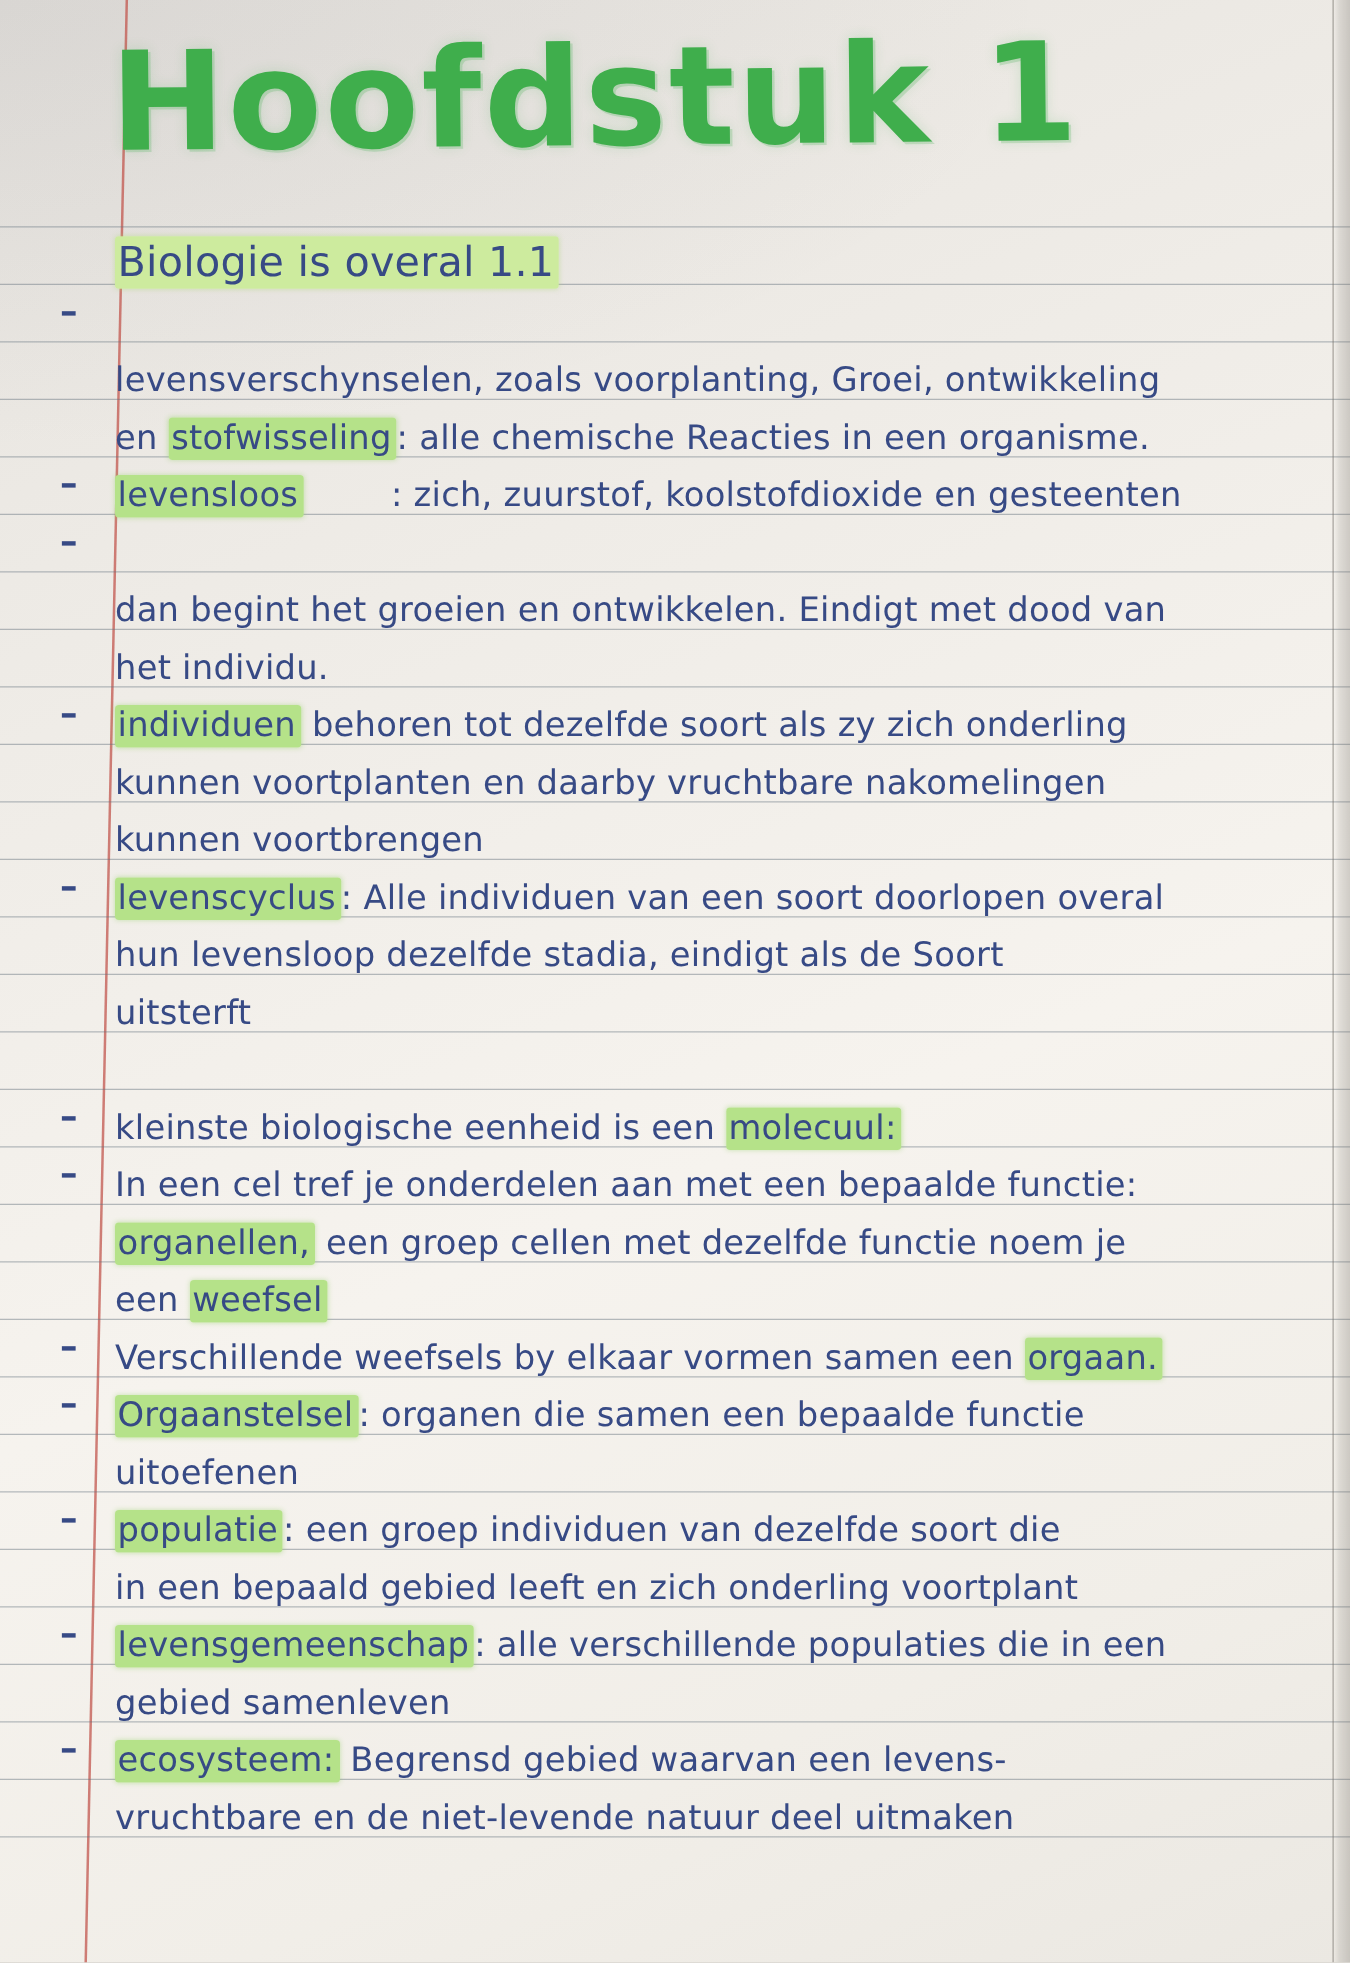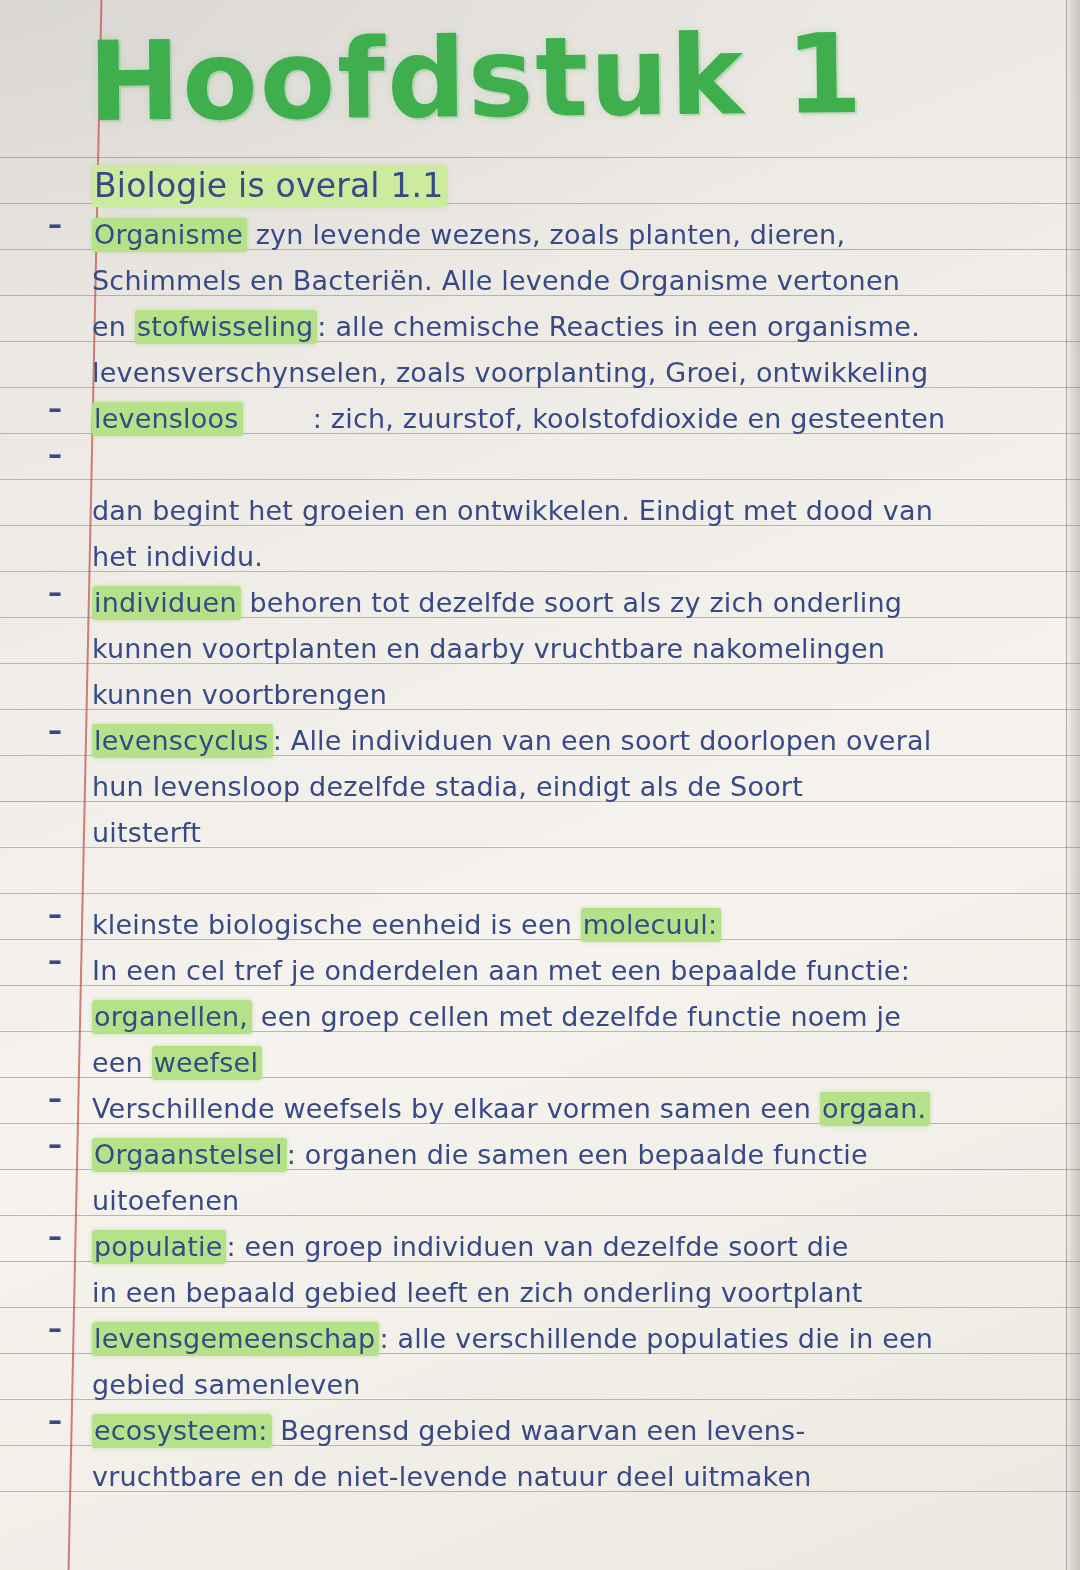--- a/index.html
+++ b/index.html
@@ -28,21 +28,21 @@
   }
   .title{
     position:absolute;top:14px;left:88px;
     font-size:110px;font-weight:bold;letter-spacing:2px;
     color:var(--marker,#3fae4c);
     text-shadow:2px 2px 0 rgba(63,174,76,.22), 0 0 10px rgba(63,174,76,.18);
     transform:rotate(-0.6deg);
     white-space:nowrap;
   }
   .rows{
-    position:absolute;left:0;right:0;top:157px;
+    position:absolute;left:0;right:0;top:181px;
     border-top:1px solid var(--rule,rgba(100,112,125,.45));
   }
   .row{
     position:relative;
     height:46px;
     border-bottom:1px solid var(--rule,rgba(100,112,125,.45));
     display:flex;align-items:flex-end;
     padding:0 6px 3px 92px;
     box-sizing:border-box;
   }
@@ -72,30 +72,26 @@
 
 <div class="page">
   <div class="margin-line"></div>
   <div class="title">Hoofdstuk 1</div>
   <div class="rows">
       <div class="row lg">
         <span class="txt"><span class="hl">Biologie is overal 1.1</span></span>
       </div>
       <div class="row">
         <span class="dash">–</span>
-        <span class="txt"><span class="hl">Organisme</span><span> zyn levende wezens, zoals planten, dieren,</span></span>
       </div>
       <div class="row">
-        <span class="txt"><span>Schimmels en Bacteriën. Alle levende Organisme vertonen</span></span>
+        <span class="txt"><span>levensverschynselen, zoals voorplanting, Groei, ontwikkeling</span></span>
       </div>
       <div class="row">
         <span class="txt"><span>en </span><span class="hl">stofwisseling</span><span>: alle chemische Reacties in een organisme.</span></span>
-      </div>
-      <div class="row">
-        <span class="txt"><span>levensverschynselen, zoals voorplanting, Groei, ontwikkeling</span></span>
       </div>
       <div class="row">
         <span class="dash">–</span>
         <span class="txt"><span class="hl">levensloos</span><span>        : zich, zuurstof, koolstofdioxide en gesteenten</span></span>
       </div>
       <div class="row">
         <span class="dash">–</span>
       </div>
       <div class="row">
         <span class="txt"><span>dan begint het groeien en ontwikkelen. Eindigt met dood van</span></span>

